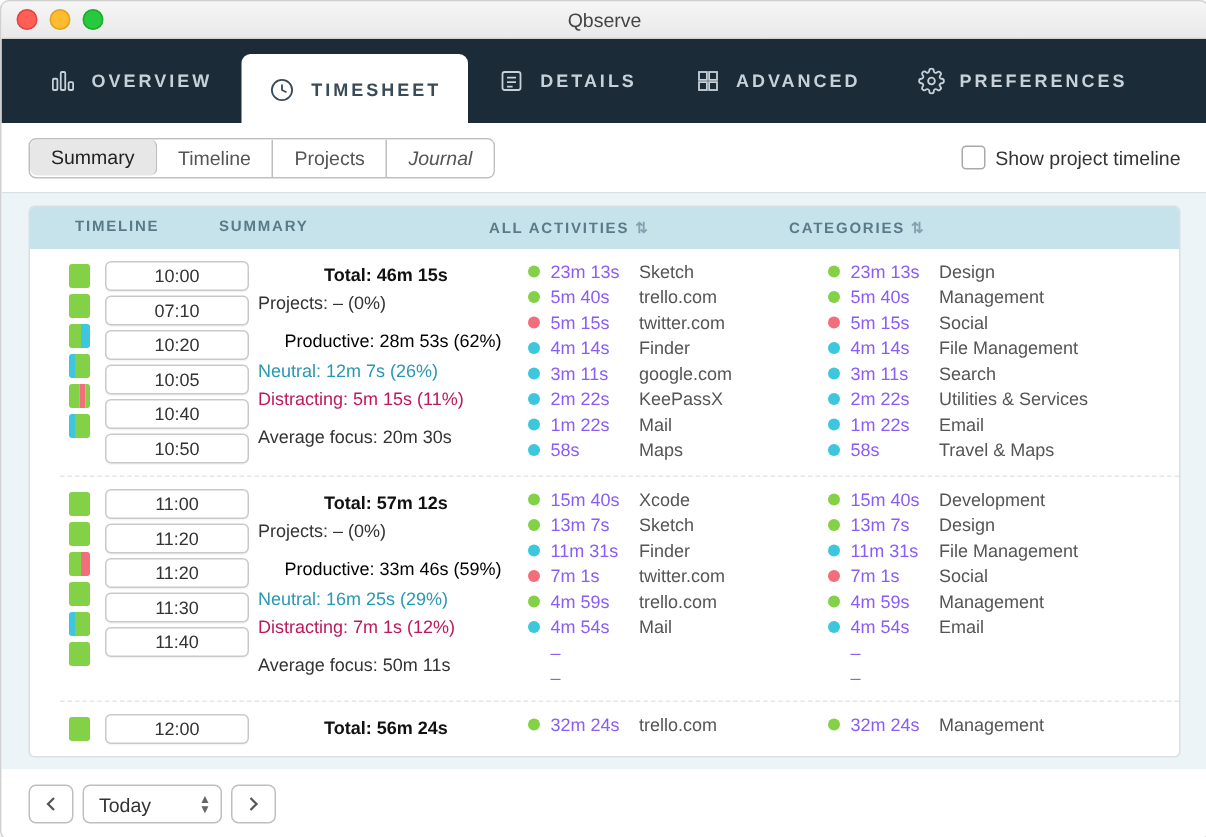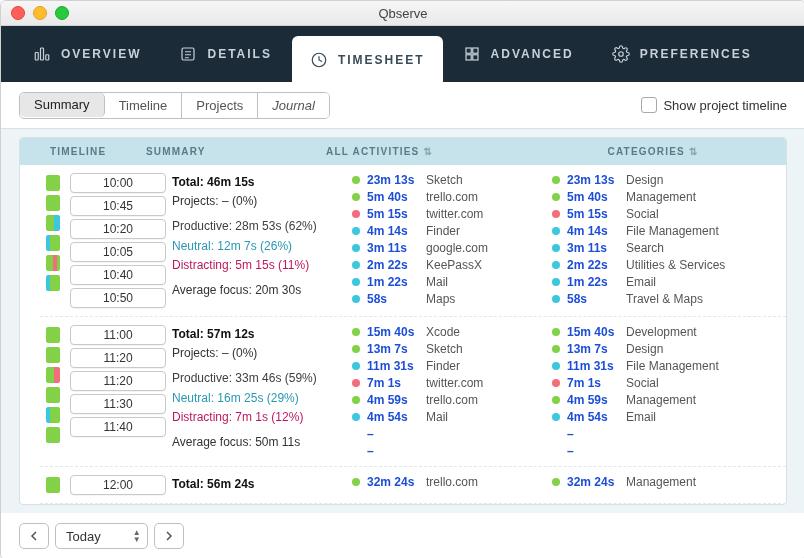--- a/index.html
+++ b/index.html
@@ -33,41 +33,41 @@
   .seg button.sel{background:#e7e7e7;color:#222;}
   .chk{display:flex;align-items:center;gap:6px;color:#333;}
   .chk .box{width:14px;height:14px;border:1px solid #a9a9a9;border-radius:3px;background:#fff;}
   .content{flex:1;background:var(--bg-light);padding:8px 18px;overflow:hidden;display:flex;flex-direction:column;}
   .table{flex:1;background:#fff;border:1px solid var(--border);border-radius:4px;overflow:hidden;display:flex;flex-direction:column;position:relative;}
   .thead{display:flex;background:var(--header);color:#5a7a88;letter-spacing:1.2px;font-size:10px;font-weight:700;padding:8px 6px;}
   .col-bars{width:18px;}
   .col-tl{width:96px;padding-left:6px;}
   .col-sum{width:180px;}
   .col-act{width:200px;}
-  .col-cat{flex:1;text-align:center;}
+  .col-cat{flex:1;}
   .sort{margin-left:4px;opacity:.6;}
   .tbody{flex:1;overflow-y:auto;padding-left:20px;}
   .tbody::-webkit-scrollbar{width:10px;}
   .tbody::-webkit-scrollbar-thumb{background:#c3d0d6;border-radius:5px;}
   .hour{border-bottom:1px dashed #e2e7ea;display:flex;padding:8px 6px;}
   .barcol{width:18px;display:flex;flex-direction:column;gap:4px;padding-top:2px;}
   .bar{height:16px;width:14px;border-radius:2px;display:flex;overflow:hidden;}
   .bseg{height:100%;}
   .tlcol{width:96px;display:flex;flex-direction:column;gap:3px;align-items:stretch;padding:0 6px;}
   .chip{background:#fff;border:1px solid #c9c9c9;border-radius:4px;font-size:12px;text-align:center;padding:2px 0;color:#333;box-shadow:0 1px 0 rgba(0,0,0,.04);cursor:pointer;}
   .sumcol{width:180px;font-size:12px;line-height:1.6;color:#333;}
-  .sumcol b{font-weight:700;color:#111;}
-  .prod{color:#404040;}
+  .sumcol b{font-weight:700;color:#111;margin-left:44px;}
+  .prod{color:#000000;text-align:center;}
   .neu{color:#2a98b3;}
   .dis{color:#be185d;}
   .actcol{width:200px;display:flex;flex-direction:column;gap:3px;font-size:12px;}
   .catcol{flex:1;display:flex;flex-direction:column;gap:3px;font-size:12px;}
   .row{display:flex;align-items:center;gap:7px;color:#555;}
   .row .pip{width:8px;height:8px;border-radius:50%;flex:none;}
-  .row .dur{font-weight:700;color:#1d4ed8;min-width:52px;}
+  .row .dur{font-weight:400;color:#8b5cf6;min-width:52px;}
   .footer{height:46px;display:flex;align-items:center;padding:0 18px;gap:6px;background:#fff;}
   .navbtn{width:28px;height:24px;border:1px solid #bfbfbf;border-radius:5px;background:#fff;display:flex;align-items:center;justify-content:center;color:#555;cursor:pointer;}
   .sel{height:24px;border:1px solid #bfbfbf;border-radius:5px;background:#fff;display:flex;align-items:center;padding:0 6px 0 10px;gap:32px;color:#333;cursor:pointer;}
   .stepper{font-size:8px;line-height:7px;color:#666;display:flex;flex-direction:column;}
 </style>
 </head>
 <body>
 
 <div class="window">
 
@@ -82,35 +82,35 @@
 
   <div class="navbar">
     <div class="tab">
       <svg viewBox="0 0 24 24">
           <rect x="3" y="10" width="4" height="10" rx="1"></rect>
           <rect x="10" y="4" width="4" height="16" rx="1"></rect>
           <rect x="17" y="13" width="4" height="7" rx="1"></rect>
         </svg>
       <span>OVERVIEW</span>
     </div>
+    <div class="tab active">
+      <svg viewBox="0 0 24 24">
+          <circle cx="12" cy="12" r="9"></circle>
+          <polyline points="12 7 12 12 16 14"></polyline>
+        </svg>
+      <span>TIMESHEET</span>
+    </div>
     <div class="tab">
       <svg viewBox="0 0 24 24">
           <rect x="4" y="4" width="16" height="16" rx="2"></rect>
           <line x1="8" y1="9" x2="16" y2="9"></line>
           <line x1="8" y1="13" x2="16" y2="13"></line>
           <line x1="8" y1="17" x2="13" y2="17"></line>
         </svg>
       <span>DETAILS</span>
-    </div>
-    <div class="tab active">
-      <svg viewBox="0 0 24 24">
-          <circle cx="12" cy="12" r="9"></circle>
-          <polyline points="12 7 12 12 16 14"></polyline>
-        </svg>
-      <span>TIMESHEET</span>
     </div>
     <div class="tab">
       <svg viewBox="0 0 24 24">
           <rect x="4" y="4" width="7" height="7"></rect>
           <rect x="13" y="4" width="7" height="7"></rect>
           <rect x="4" y="13" width="7" height="7"></rect>
           <rect x="13" y="13" width="7" height="7"></rect>
         </svg>
       <span>ADVANCED</span>
     </div>
@@ -171,21 +171,21 @@
                 <div class="bseg" style="width: 30%; background: rgb(241, 110, 122);"></div>
                 <div class="bseg" style="width: 20%; background: rgb(131, 209, 71);"></div>
               </div>
               <div class="bar">
                 <div class="bseg" style="width: 25%; background: rgb(60, 199, 222);"></div>
                 <div class="bseg" style="width: 75%; background: rgb(131, 209, 71);"></div>
               </div>
             </div>
             <div class="tlcol">
               <div class="chip">10:00</div>
-              <div class="chip">10:45</div>
+              <div class="chip">07:10</div>
               <div class="chip">10:20</div>
               <div class="chip">10:05</div>
               <div class="chip">10:40</div>
               <div class="chip">10:50</div>
             </div>
             <div class="sumcol">
               <div><b>Total: 46m 15s</b></div>
               <div>Projects: – (0%)</div>
               <div style="height:6px"></div>
               <div class="prod">Productive: 28m 53s (62%)</div>

